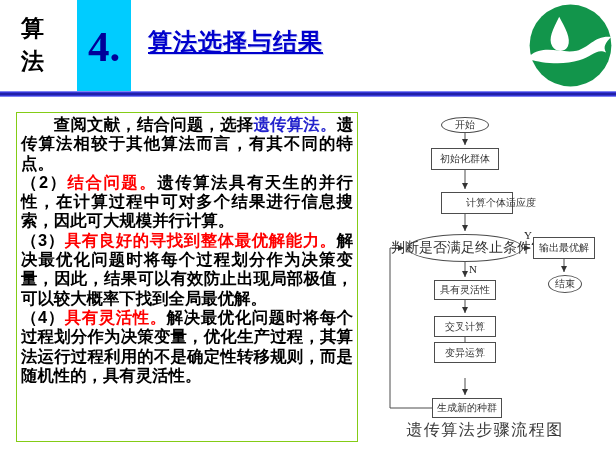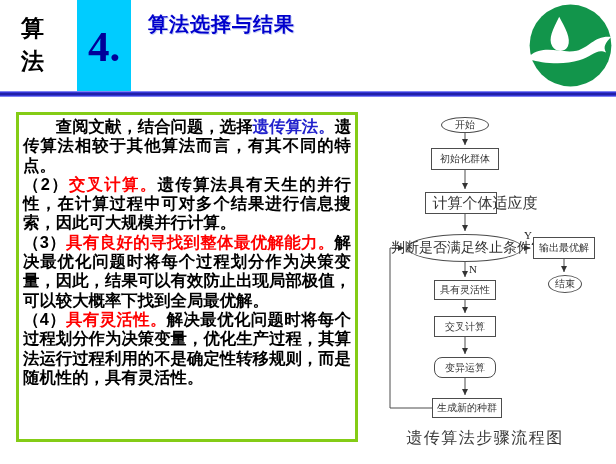--- a/index.html
+++ b/index.html
@@ -16,56 +16,56 @@
   body{font-family:"Liberation Sans",sans-serif;}
   .slide{position:relative;width:616px;height:464px;background:#ffffff;overflow:hidden;margin:0 auto;}
 
   
   .side-label{position:absolute;left:19px;top:12px;width:27px;font-size:23px;font-weight:bold;
     color:#000;line-height:1.45;word-break:break-all;text-align:center;}
   .num-box{position:absolute;left:77px;top:0;width:54px;height:91px;background:var(--cyan-box,#00CCFF);
     display:flex;align-items:center;justify-content:center;}
   .num{font-family:"Liberation Serif",serif;font-weight:bold;font-size:43px;line-height:1;
     color:var(--section-number-blue,#000099);padding-top:2px;}
-  .title{position:absolute;left:148px;top:11px;font-size:20px;font-weight:bold;letter-spacing:1px;
-    color:var(--title-blue,#0000CC);text-shadow:1px 1px 0 #c8d2f5;}
+  .title{position:absolute;left:148px;top:26px;font-size:24px;font-weight:bold;letter-spacing:1px;
+    color:var(--title-blue,#0000CC);text-shadow:1px 1px 0 #c8d2f5;text-decoration:underline;}
   .logo{position:absolute;left:527px;top:2px;width:87px;height:87px;}
   .divider{position:absolute;left:0;top:91px;width:616px;height:6px;
     background:linear-gradient(180deg,#aab0ff 0%,#3a3ae0 22%,#15158f 50%,#3a3ae0 78%,#aab0ff 100%);}
 
   
   .panel{position:absolute;left:16px;top:112px;width:342px;height:330px;box-sizing:border-box;
-    border:3px solid #84cc16;padding:2px 4px 0 4px;font-size:16.4px;line-height:19.3px;
+    border:1px solid #84cc16;padding:2px 4px 0 4px;font-size:16.4px;line-height:19.3px;
     font-weight:bold;color:#000;text-align:justify;word-break:break-all;overflow:hidden;}
   .panel p{margin:0;}
   .p-intro{text-indent:2em;}
   .kw{color:var(--keyword-blue,#2222CC);}
   .hl{color:var(--highlight-red,#FF0000);}
 
   
   .flow{position:absolute;left:380px;top:108px;width:236px;height:356px;font-size:10px;color:#333;}
   .fc-svg{position:absolute;left:0;top:0;}
   .node{position:absolute;box-sizing:border-box;border:1px solid var(--flow-line-gray,#4D4D4D);
     background:#fff;display:flex;align-items:center;justify-content:center;text-align:right;
     white-space:nowrap;}
   .oval{border-radius:50%;}
   .n-start{left:61px;top:9px;width:48px;height:16px;}
   .n-init{left:51px;top:40px;width:68px;height:22px;}
-  .n-fitness{left:45px;top:84px;width:72px;height:22px;font-size:15px;padding-left:48px;}
+  .n-fitness{left:61px;top:84px;width:72px;height:22px;font-size:10px;padding-left:48px;}
   .n-decision{left:27px;top:126px;width:116px;height:28px;font-size:14px;}
   .n-output{left:153px;top:129px;width:62px;height:22px;}
   .n-end{left:168px;top:167px;width:34px;height:18px;}
   .n-select{left:54px;top:172px;width:62px;height:20px;}
   .n-crossover{left:54px;top:208px;width:62px;height:21px;}
-  .n-mutation{left:54px;top:249px;width:62px;height:21px;border-radius:8px;}
+  .n-mutation{left:54px;top:234px;width:62px;height:21px;}
   .n-newpop{left:52px;top:290px;width:70px;height:20px;}
   .branch{position:absolute;font-family:"Liberation Serif",serif;font-size:11px;color:#222;}
   .b-yes{left:144px;top:121px;}
   .b-no{left:89px;top:155px;}
-  .caption{position:absolute;left:5px;top:320px;width:200px;text-align:center;
+  .caption{position:absolute;left:5px;top:312px;width:200px;text-align:center;
     font-family:"Liberation Serif",serif;font-size:16px;color:#3a3a3a;letter-spacing:1.5px;}
 </style>
 </head>
 <body>
 
 <div class="slide">
 
   <div class="side-label">算法</div>
 
   <div class="num-box">
@@ -79,21 +79,21 @@
     <path fill="#ffffff" d="M37 17 C30 31 24 42 29 51 C33 58 44 58 47 51 C51 42 44 30 37 17 Z"></path>
     <path fill="#ffffff" d="M3 62 C20 48 40 60 57 56 C72 52 78 38 97 40 C90 47 87 52 91 58 C80 53 76 62 60 67 C42 73 15 70 4 66 Z"></path>
   </svg>
 
   <div class="divider"></div>
 
   <div class="panel">
     <p class="p-intro"><span>查阅文献，结合问题，选择</span><span class="kw">遗传算法。</span><span>遗传算法相较于其他算法而言，有其不同的特点。</span></p>
 
 
-    <p><span>（2）</span><span class="hl">交叉计算。</span><span>遗传算法具有天生的并行性，在计算过程中可对多个结果进行信息搜索，因此可大规模并行计算。</span></p>
+    <p><span>（2）</span><span class="hl">结合问题。</span><span>遗传算法具有天生的并行性，在计算过程中可对多个结果进行信息搜索，因此可大规模并行计算。</span></p>
 
     <p><span>（3）</span><span class="hl">具有良好的寻找到整体最优解能力。</span><span>解决最优化问题时将每个过程划分作为决策变量，因此，结果可以有效防止出现局部极值，可以较大概率下找到全局最优解。</span></p>
 
     <p><span>（4）</span><span class="hl">具有灵活性。</span><span>解决最优化问题时将每个过程划分作为决策变量，优化生产过程，其算法运行过程利用的不是确定性转移规则，而是随机性的，具有灵活性。</span></p>
   </div>
 
   <div class="flow">
     <svg class="fc-svg" width="236" height="356" viewBox="0 0 236 356">
       <defs>
         <marker id="ah" markerWidth="8" markerHeight="8" refX="6" refY="3" orient="auto">

